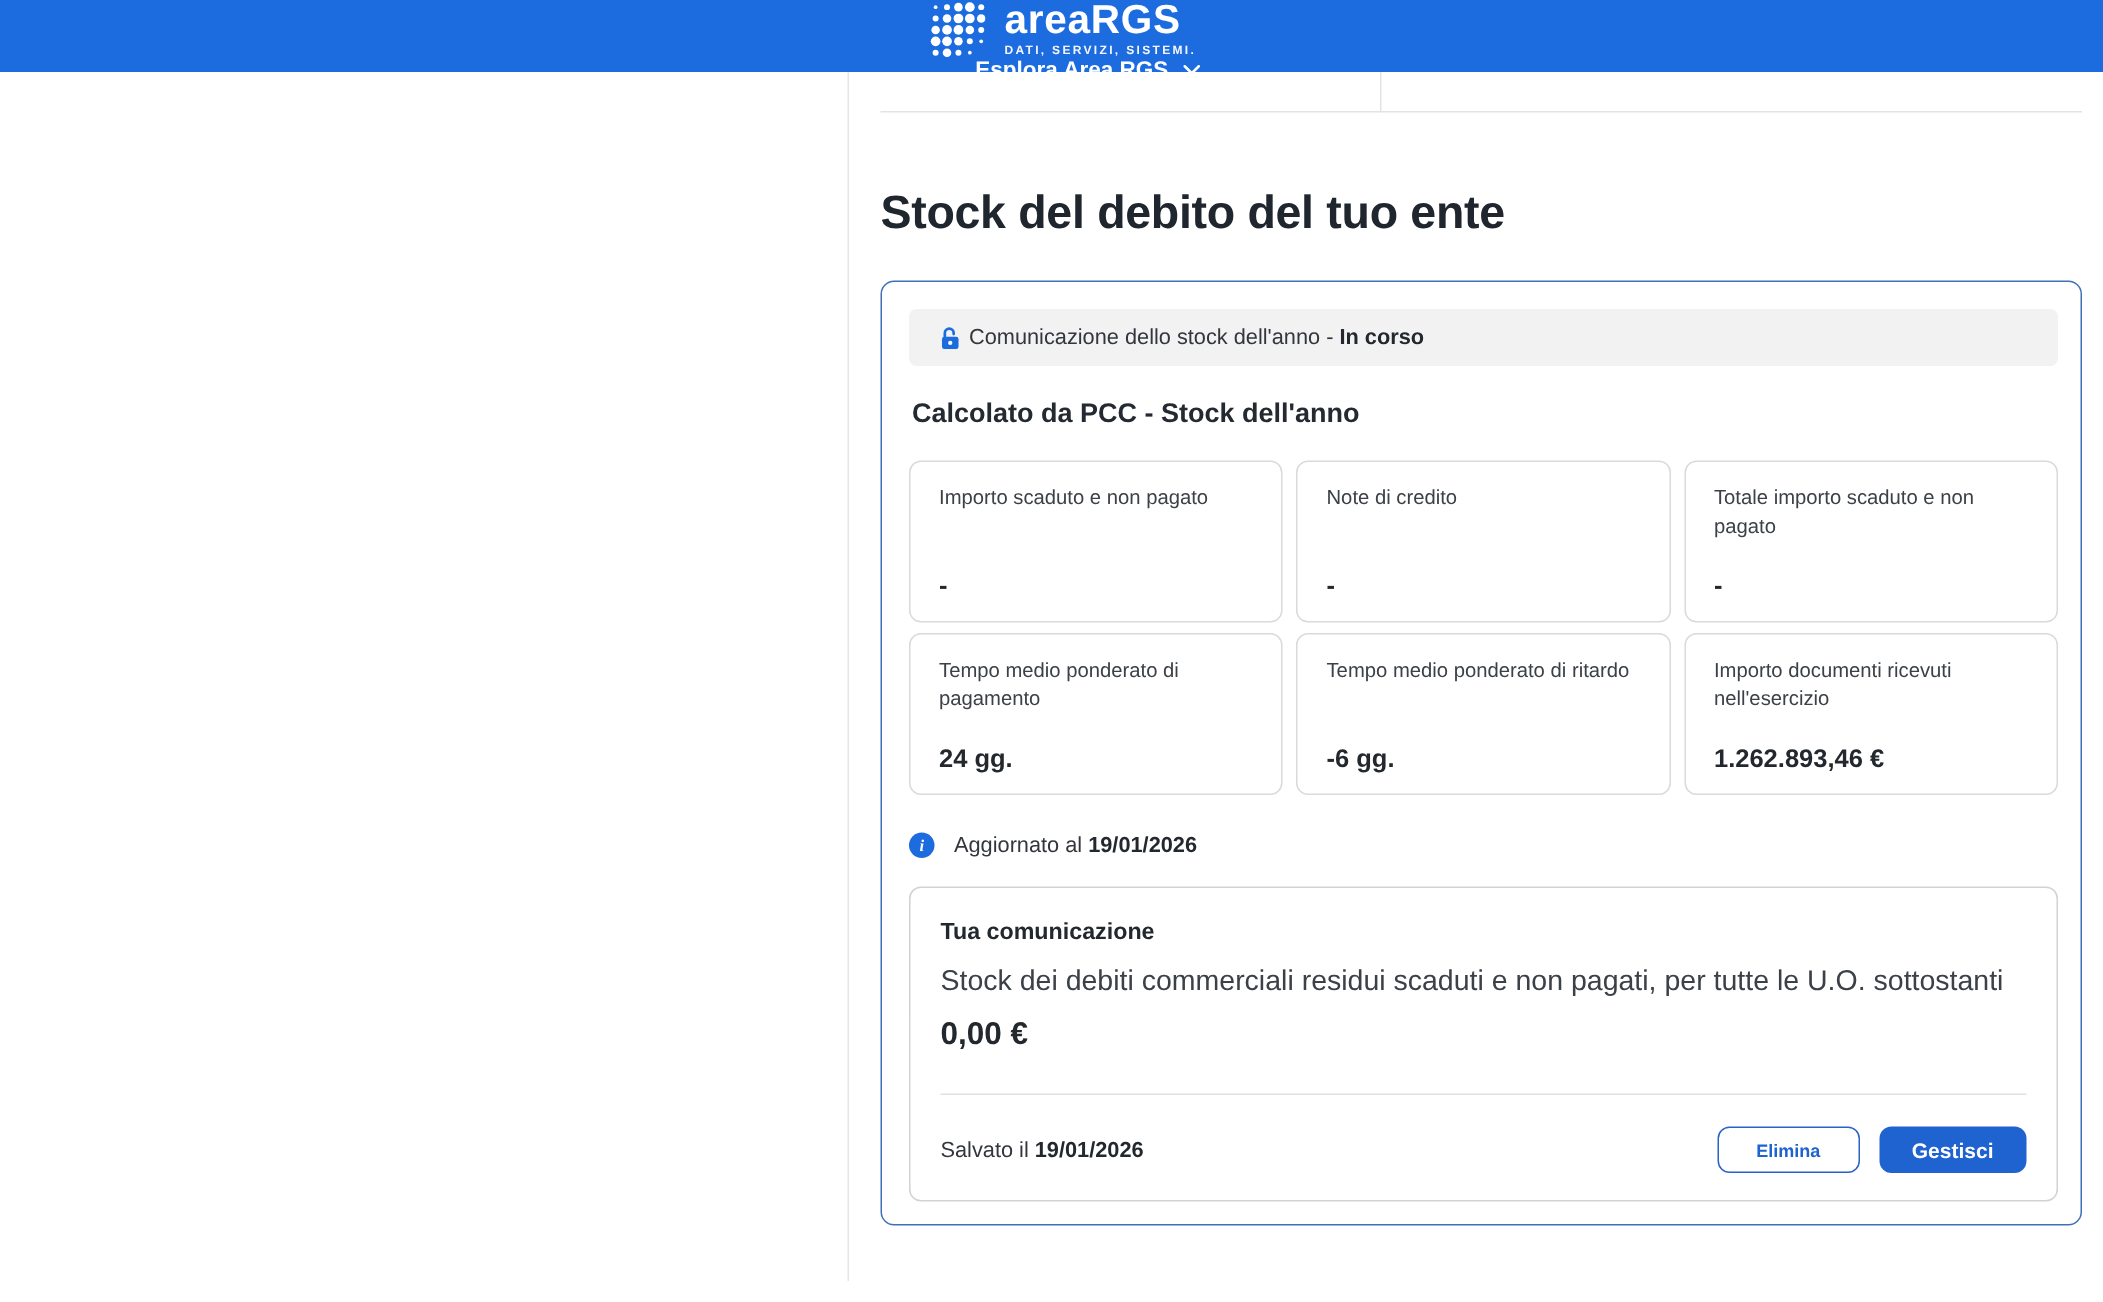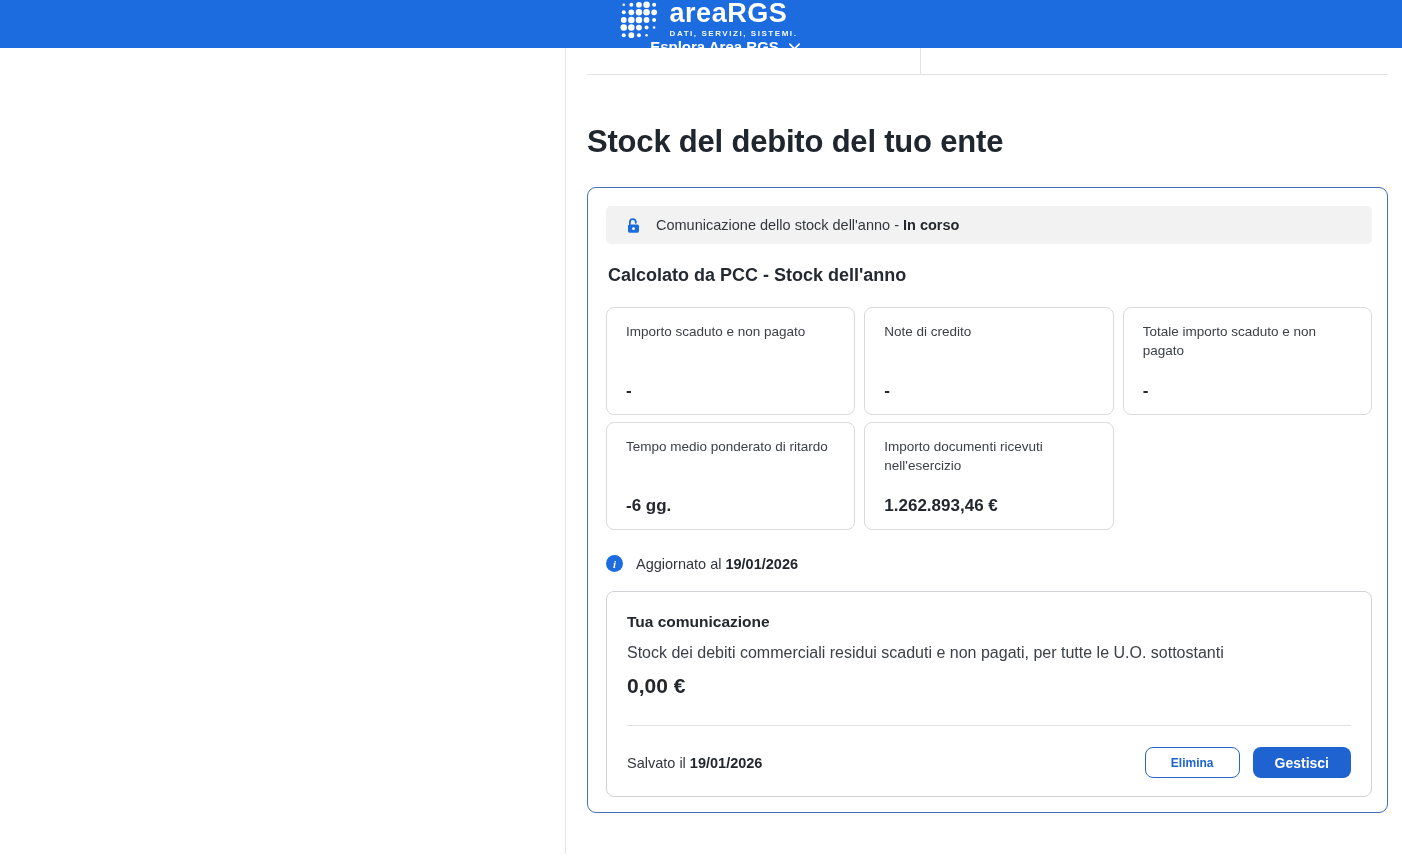--- a/index.html
+++ b/index.html
@@ -35,21 +35,21 @@
   .pills { display:flex; align-items:center; gap:9px; }
   .pill { height:30px; padding:0 15px; border:1.5px solid #ffffff; border-radius:17px;
           background:transparent; color:#fff; font-size:13.5px; font-weight:600;
           display:flex; align-items:center; cursor:pointer; font-family:inherit; }
   .pill.selected { background:#eef2fa; color:#1c6ce0; border-color:#eef2fa; gap:7px;
                    box-shadow:0 0 0 2.5px rgba(255,255,255,.45); }
 
   .card-body { padding:18px 15px 15px 18px; }
 
   .status-banner { background:#f2f2f2; border-radius:5px; height:38px; display:flex;
-                   align-items:center; gap:13px; padding:0 18px; font-size:14.5px; color:#33373d; }
+                   align-items:center; gap:3px; padding:0 18px; font-size:14.5px; color:#33373d; }
   .status-bold { font-weight:700; color:#23282e; margin-left:4px; }
 
   .section-heading { margin:21px 0 0 2px; font-size:18px; font-weight:700; color:#242a31; }
 
   .stats-grid { margin-top:21px; display:grid; grid-template-columns:repeat(3,1fr); gap:7px 9px; }
   .stat-card { border:1px solid #d9dadc; border-radius:8px; height:108px; padding:15px 19px 13px;
                background:#fff; display:flex; flex-direction:column; justify-content:space-between; }
   .stat-label { font-size:13.5px; color:#3c4147; line-height:1.4; }
   .stat-value { font-size:17px; font-weight:700; color:#23282e; }
 
@@ -60,21 +60,21 @@
   .updated-text { margin-left:13px; font-size:14.5px; color:#33373d; }
   .date-bold { font-weight:700; color:#23282e; margin-left:4px; }
   .options-button { margin-left:auto; height:36px; min-width:161px; border:1px solid #2a63c8;
                     border-radius:8px; background:#fff; color:#1e63d0; font-size:14.5px; font-weight:700;
                     display:flex; align-items:center; justify-content:center; gap:15px;
                     cursor:pointer; font-family:inherit; }
   .kebab-icon { font-size:16px; font-weight:700; line-height:1; }
 
   .comm-card { margin-top:19px; border:1px solid #cfd2d6; border-radius:8px; padding:21px 20px 18px; }
   .comm-title { font-size:15.5px; font-weight:700; color:#23282e; }
-  .comm-desc { margin-top:13px; font-size:16px; color:#3c4147; }
+  .comm-desc { margin-top:13px; font-size:19px; color:#3c4147; }
   .comm-amount { margin-top:12px; font-size:21px; font-weight:700; color:#23282e; }
   .comm-divider { border:none; border-top:1px solid #e0e1e3; margin-top:27px; }
   .comm-footer { margin-top:21px; display:flex; align-items:center; }
   .saved-text { font-size:14.5px; color:#33373d; }
   .btn-outline { margin-left:auto; height:31px; padding:0 25px; border:1px solid #2a63c8; border-radius:8px;
                  background:#fff; color:#1e63d0; font-size:12px; font-weight:700; cursor:pointer;
                  font-family:inherit; }
   .btn-primary { margin-left:13px; height:31px; padding:0 22px; border:none; border-radius:8px;
                  background:#1e63d0; color:#fff; font-size:14px; font-weight:700; cursor:pointer;
                  font-family:inherit; }
@@ -158,20 +158,24 @@
           </div>
           <div class="stat-card">
             <div class="stat-label">Note di credito</div>
             <div class="stat-value">-</div>
           </div>
           <div class="stat-card">
             <div class="stat-label">Totale importo scaduto e non pagato</div>
             <div class="stat-value">-</div>
           </div>
           <div class="stat-card">
+            <div class="stat-label">Tempo medio ponderato di pagamento</div>
+            <div class="stat-value">24 gg.</div>
+          </div>
+          <div class="stat-card">
             <div class="stat-label">Tempo medio ponderato di ritardo</div>
             <div class="stat-value">-6 gg.</div>
           </div>
           <div class="stat-card">
             <div class="stat-label">Importo documenti ricevuti nell'esercizio</div>
             <div class="stat-value">1.262.893,46 €</div>
           </div>
         </div>
 
         <div class="updated-row">

